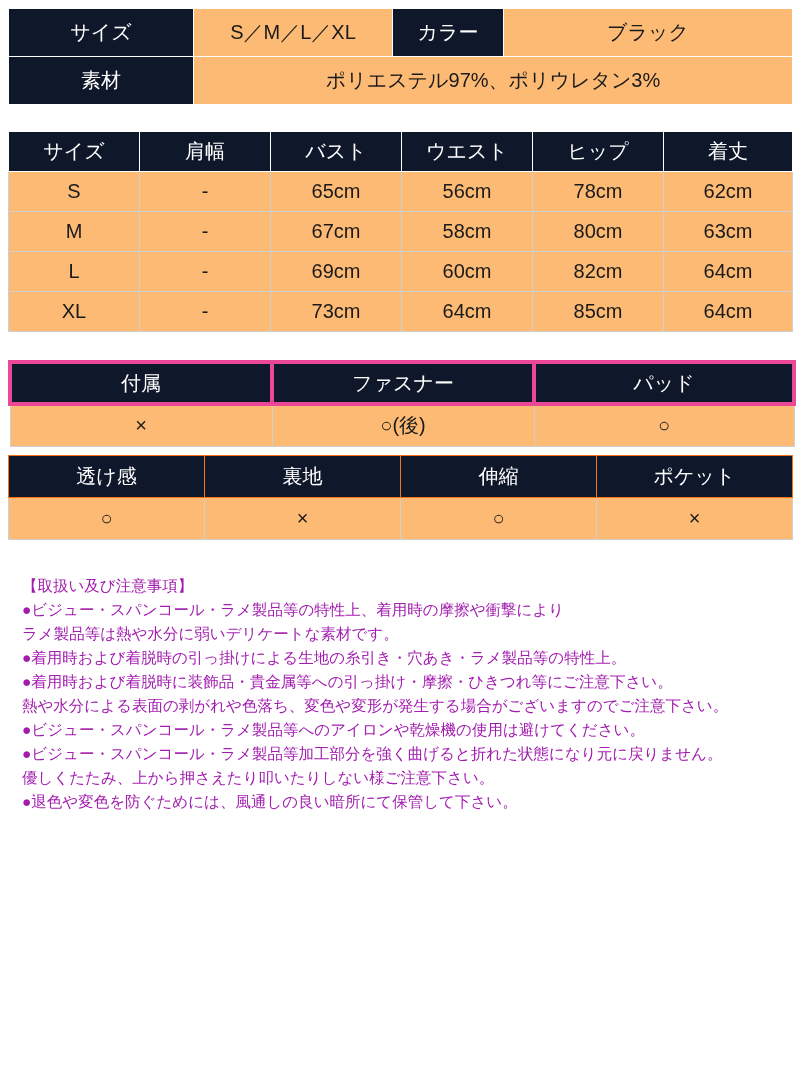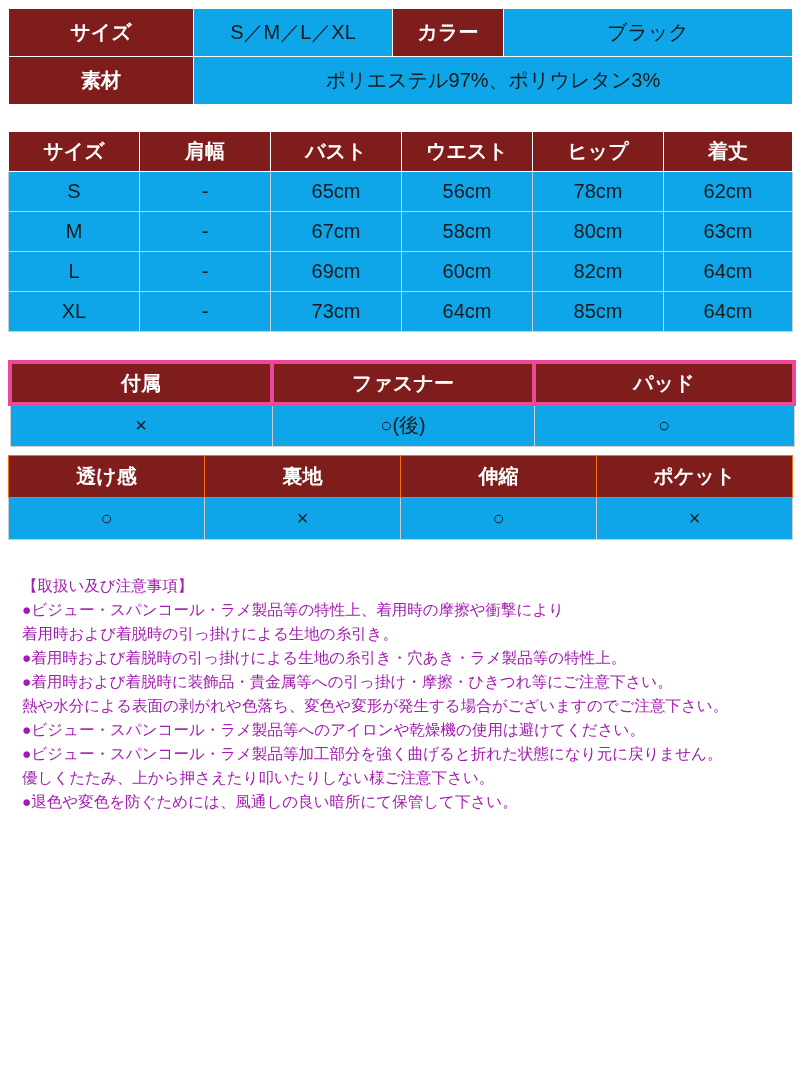--- a/index.html
+++ b/index.html
@@ -21,26 +21,26 @@
   }
   td, th {
     border: 1px solid #ffffff;
     font-weight: normal;
     text-align: center;
     vertical-align: middle;
     font-size: 20px;
     color: #222222;
   }
   .hdr {
-    background: #7f1d1d;
+    background: #0f172a;
     color: #ffffff;
-    font-weight: bold;
+    font-weight: normal;
   }
   .cell {
-    background: #0ea5e9;
+    background: #fdba74;
     color: #1a1a1a;
   }
   
   #spec-table {
     width: 784px;
     margin: 8px 8px 0 8px;
   }
   #spec-table td { height: 48px; }
 
   
@@ -196,21 +196,21 @@
         <td class="cell">×</td>
         <td class="cell">○</td>
         <td class="cell">×</td>
       </tr>
     </tbody>
   </table>
 
   <div class="notes">
     <div class="line">【取扱い及び注意事項】</div>
     <div class="line">●ビジュー・スパンコール・ラメ製品等の特性上、着用時の摩擦や衝撃により</div>
-    <div class="line">着用時および着脱時の引っ掛けによる生地の糸引き。</div>
+    <div class="line">ラメ製品等は熱や水分に弱いデリケートな素材です。</div>
     <div class="line">●着用時および着脱時の引っ掛けによる生地の糸引き・穴あき・ラメ製品等の特性上。</div>
     <div class="line">●着用時および着脱時に装飾品・貴金属等への引っ掛け・摩擦・ひきつれ等にご注意下さい。</div>
     <div class="line">熱や水分による表面の剥がれや色落ち、変色や変形が発生する場合がございますのでご注意下さい。</div>
     <div class="line">●ビジュー・スパンコール・ラメ製品等へのアイロンや乾燥機の使用は避けてください。</div>
     <div class="line">●ビジュー・スパンコール・ラメ製品等加工部分を強く曲げると折れた状態になり元に戻りません。</div>
     <div class="line">優しくたたみ、上から押さえたり叩いたりしない様ご注意下さい。</div>
     <div class="line">●退色や変色を防ぐためには、風通しの良い暗所にて保管して下さい。</div>
   </div>
 
 </div>

